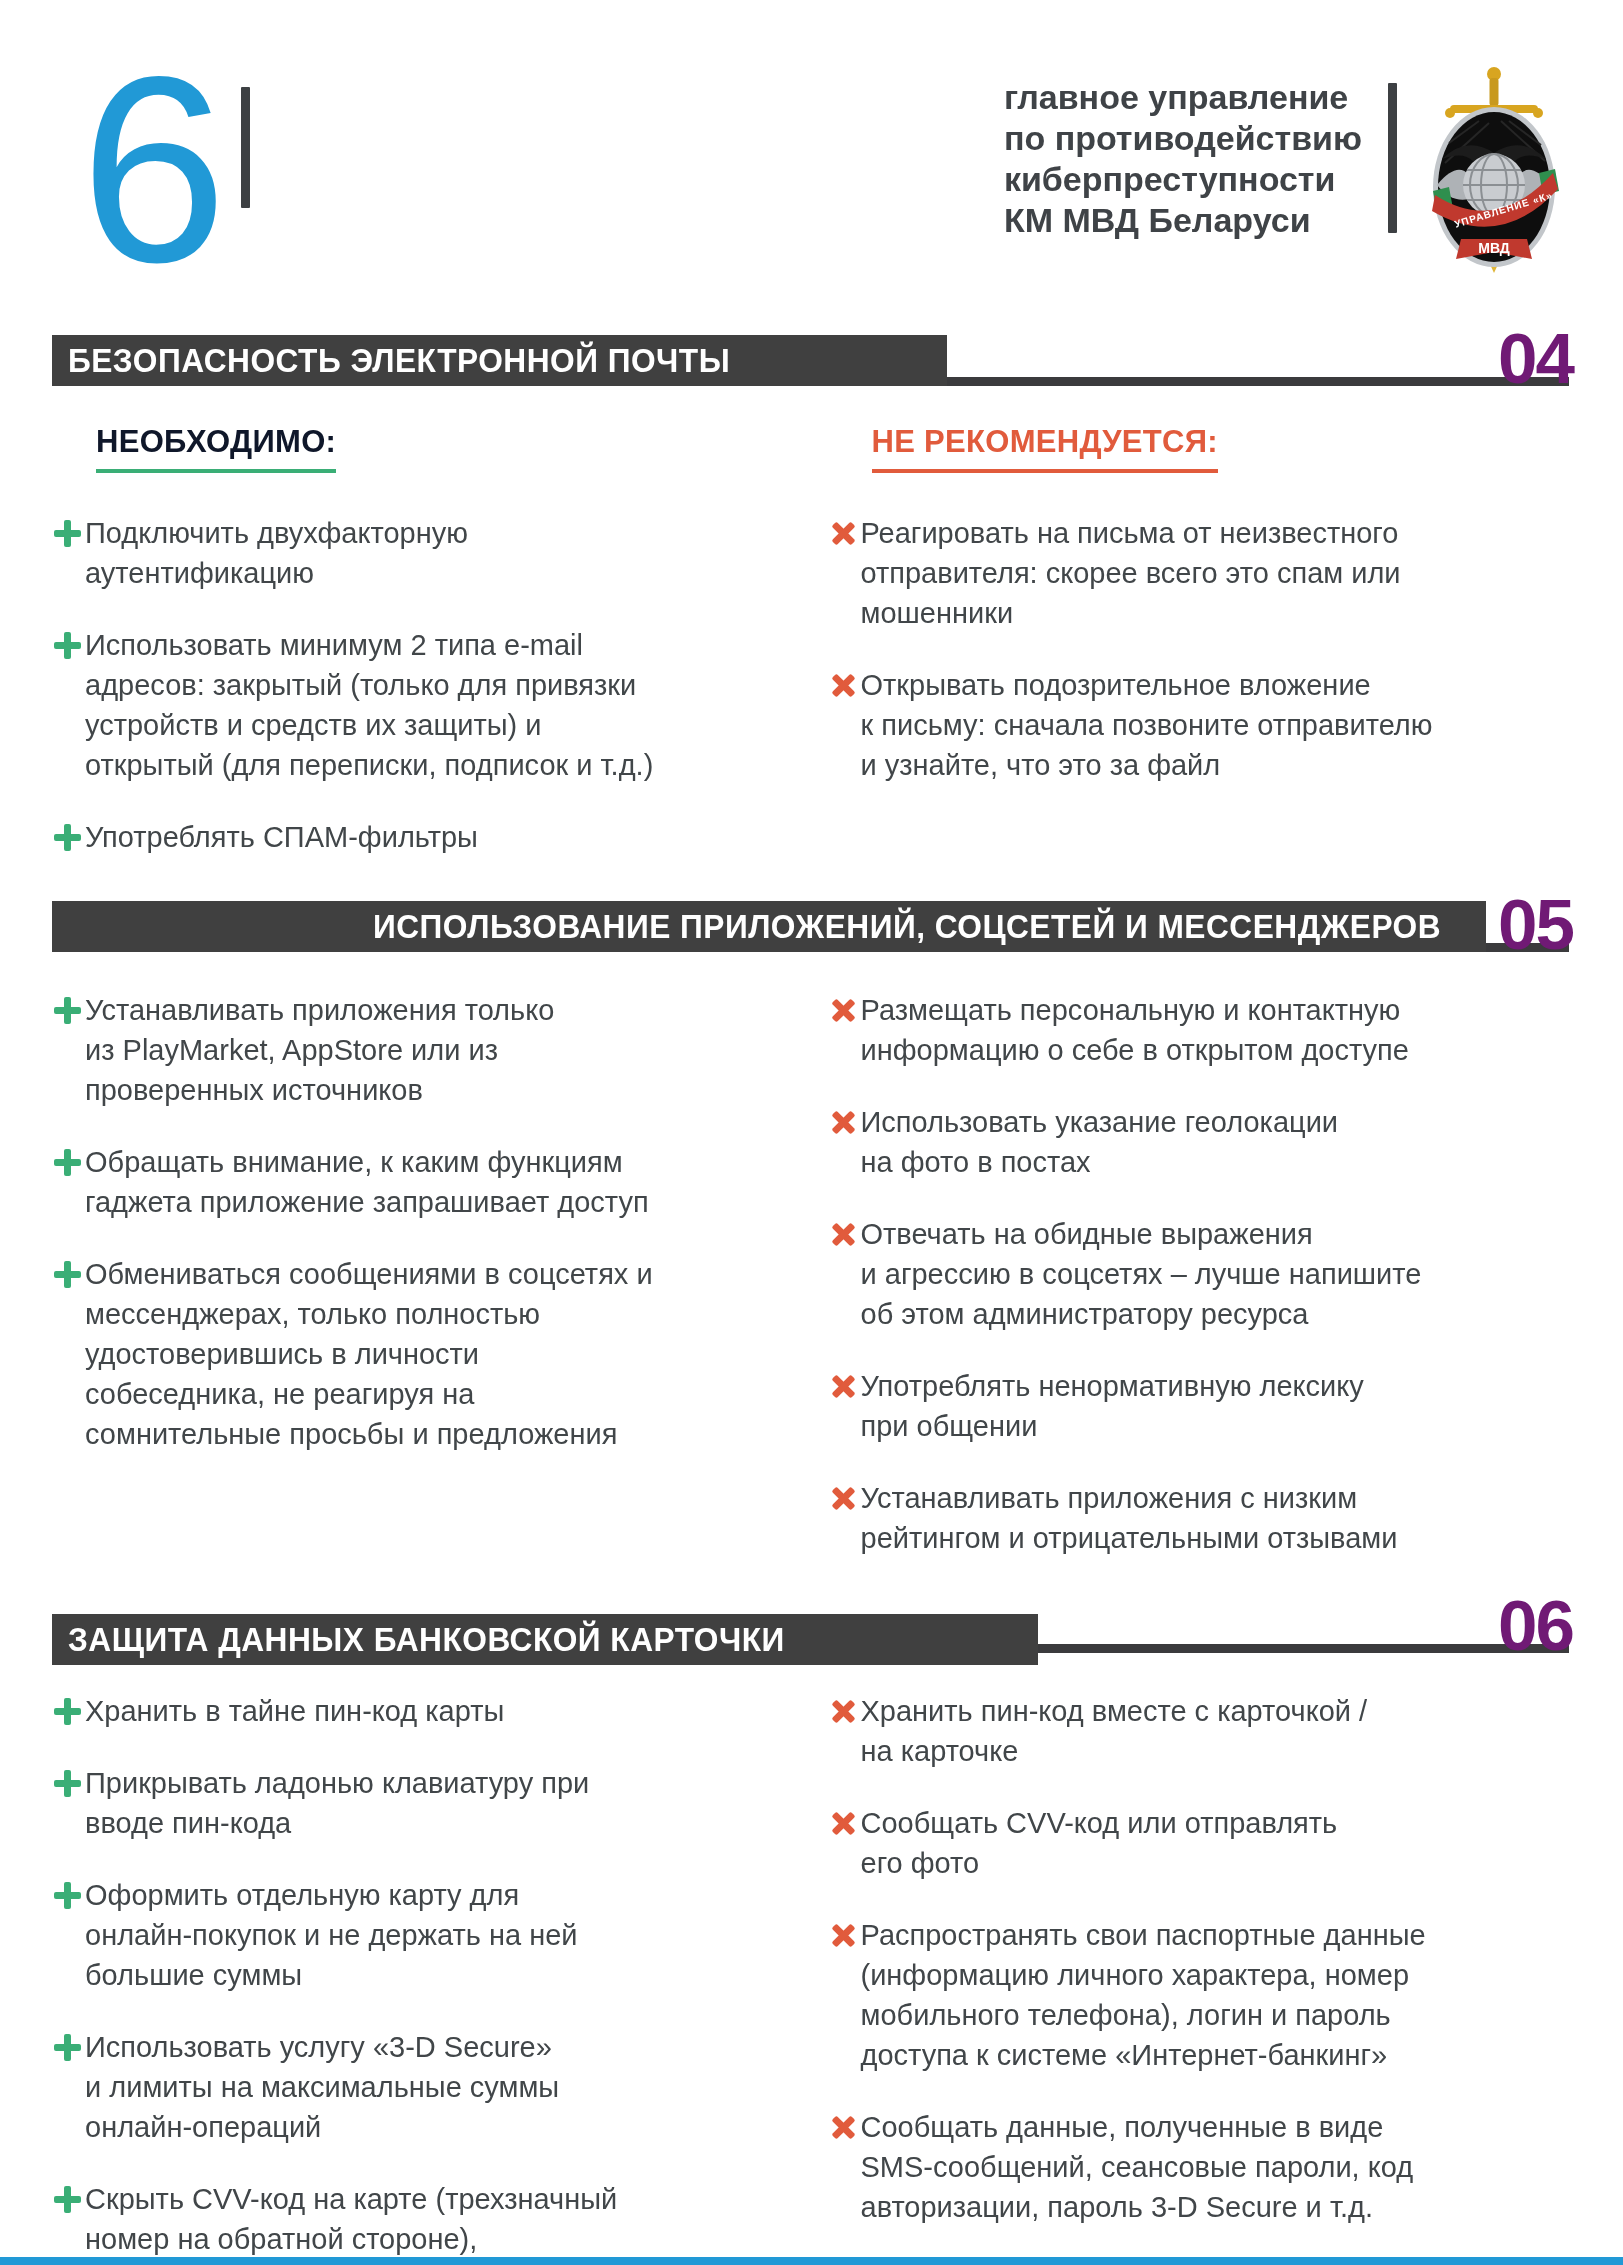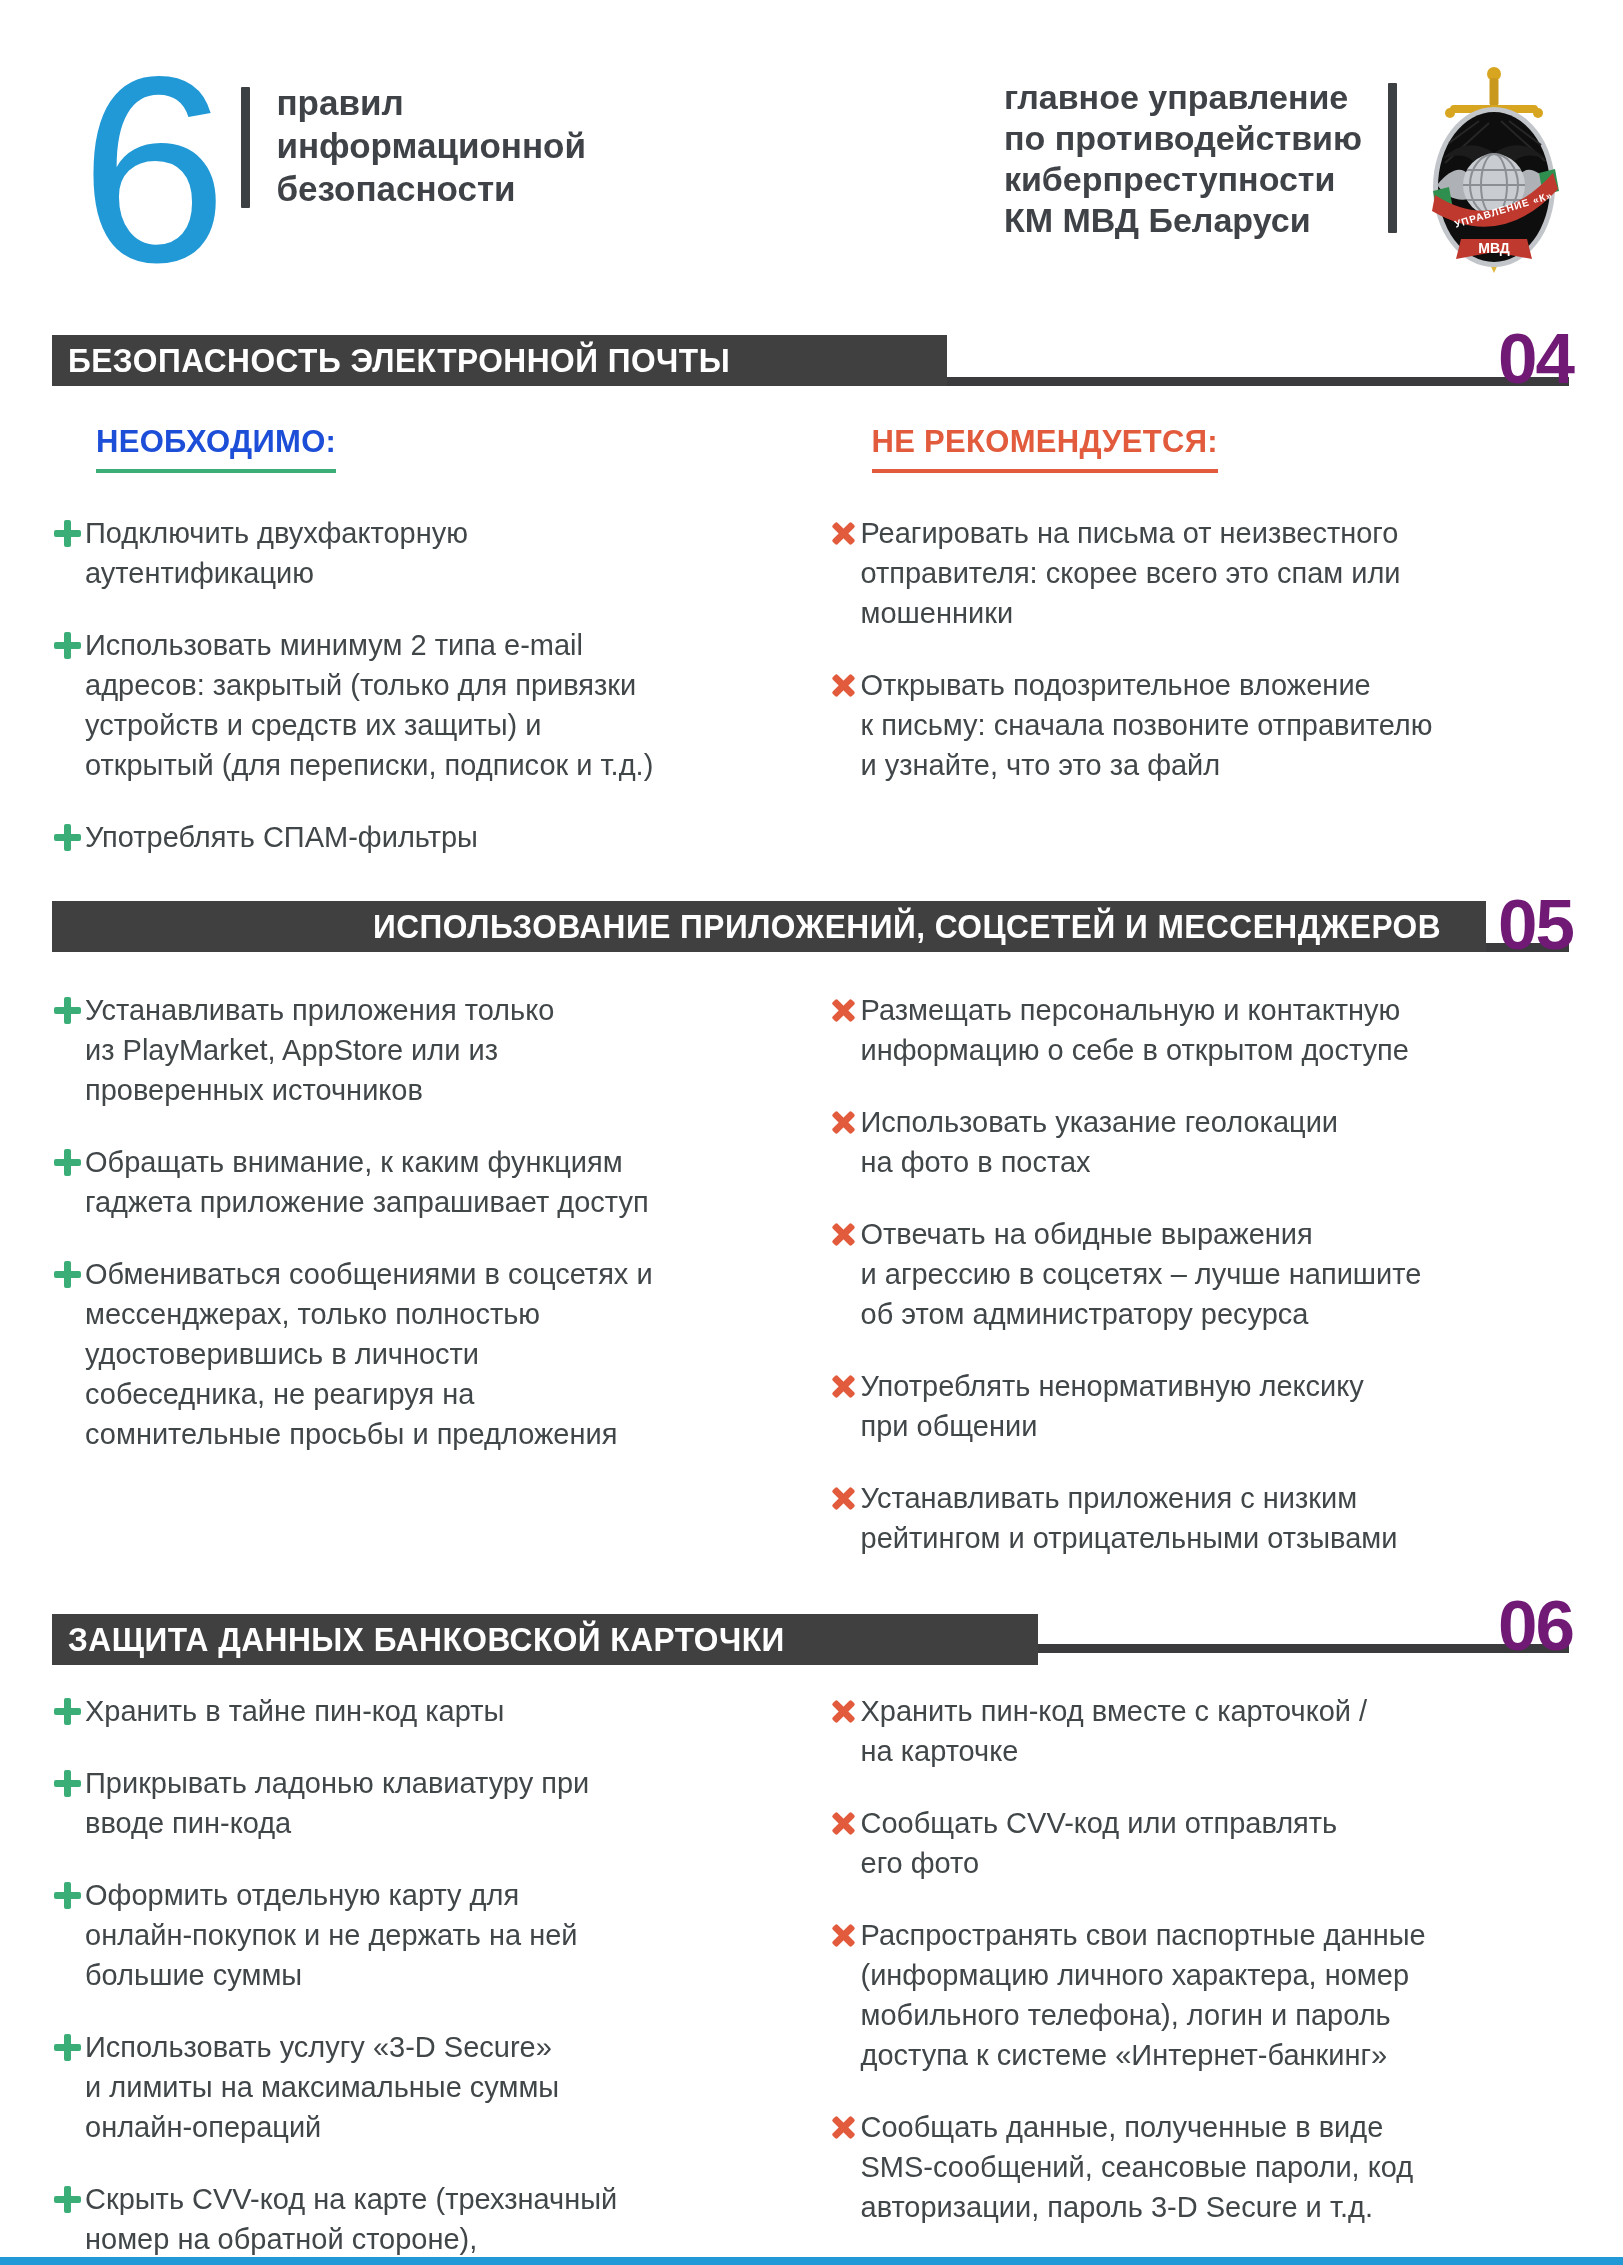--- a/index.html
+++ b/index.html
@@ -31,21 +31,21 @@
   .s04 .sec-bar{width:59%;}
   .s05 .sec-bar{width:94.5%;justify-content:flex-end;}
   .s06 .sec-bar{width:65%;margin-top:12px;}
   .sec-title{color:#ffffff;font-size:33px;font-weight:700;letter-spacing:0.5px;white-space:nowrap;transform:scaleX(.96);transform-origin:left center;}
   .sec-rule{position:absolute;left:0;bottom:0;width:100%;height:9px;background:#3b3b3d;}
   .sec-num{position:absolute;right:-4px;bottom:-8px;color:#701a75;font-size:71px;line-height:1;font-weight:700;letter-spacing:-2px;}
   
   .cols{display:grid;grid-template-columns:1fr 1fr;column-gap:34px;}
   .col{min-width:0;padding-left:2px;}
   .col-label{display:inline-block;font-size:31px;font-weight:700;letter-spacing:0.3px;padding-bottom:9px;border-bottom:4px solid;margin:0 0 40px 42px;}
-  .do-label{color:#1d4ed8;border-color:#3aae76;}
+  .do-label{color:#0f172a;border-color:#3aae76;}
   .dont-label{color:#e15b3c;border-color:#e15b3c;}
   
   .item{display:flex;gap:4px;margin-bottom:32px;}
   .item:last-child{margin-bottom:0;}
   .bullet{flex:0 0 27px;position:relative;height:27px;margin-top:7px;}
   .bullet.plus::before{content:"";position:absolute;left:0;top:10px;width:27px;height:7px;border-radius:2px;background:#3aae76;}
   .bullet.plus::after{content:"";position:absolute;left:10px;top:0;width:7px;height:27px;border-radius:2px;background:#3aae76;}
   .bullet.cross::before{content:"";position:absolute;left:0;top:10px;width:27px;height:7px;border-radius:2px;background:#e15b3c;transform:rotate(45deg);}
   .bullet.cross::after{content:"";position:absolute;left:0;top:10px;width:27px;height:7px;border-radius:2px;background:#e15b3c;transform:rotate(-45deg);}
   .item-text{margin:0;font-size:29px;line-height:40px;white-space:pre-line;color:#414649;}
@@ -54,25 +54,20 @@
 </style>
 </head>
 <body>
 
 <div class="page">
 
   <header class="masthead">
     <div class="brand">
       <div class="big-six">6</div>
       <div class="v-bar"></div>
-      <div class="brand-title">
-        <div>правил</div>
-        <div>информационной</div>
-        <div>безопасности</div>
-      </div>
     </div>
     <div class="org">
       <div class="org-title">
         <div>главное управление</div>
         <div>по противодействию</div>
         <div>киберпреступности</div>
         <div>КМ МВД Беларуси</div>
       </div>
       <div class="v-bar"></div>
       <svg class="emblem" viewBox="0 0 150 210" aria-hidden="true">

